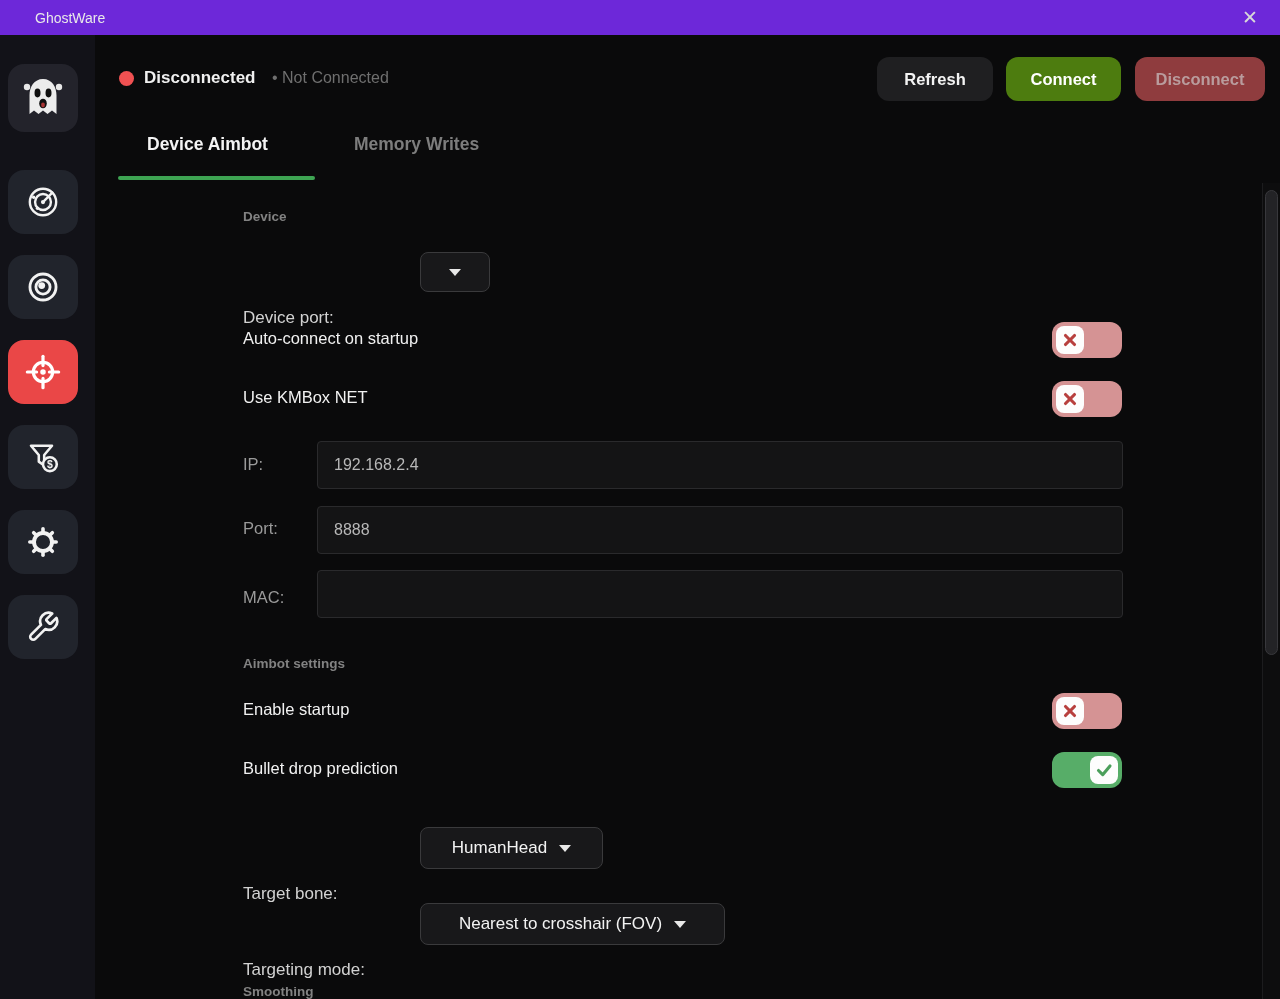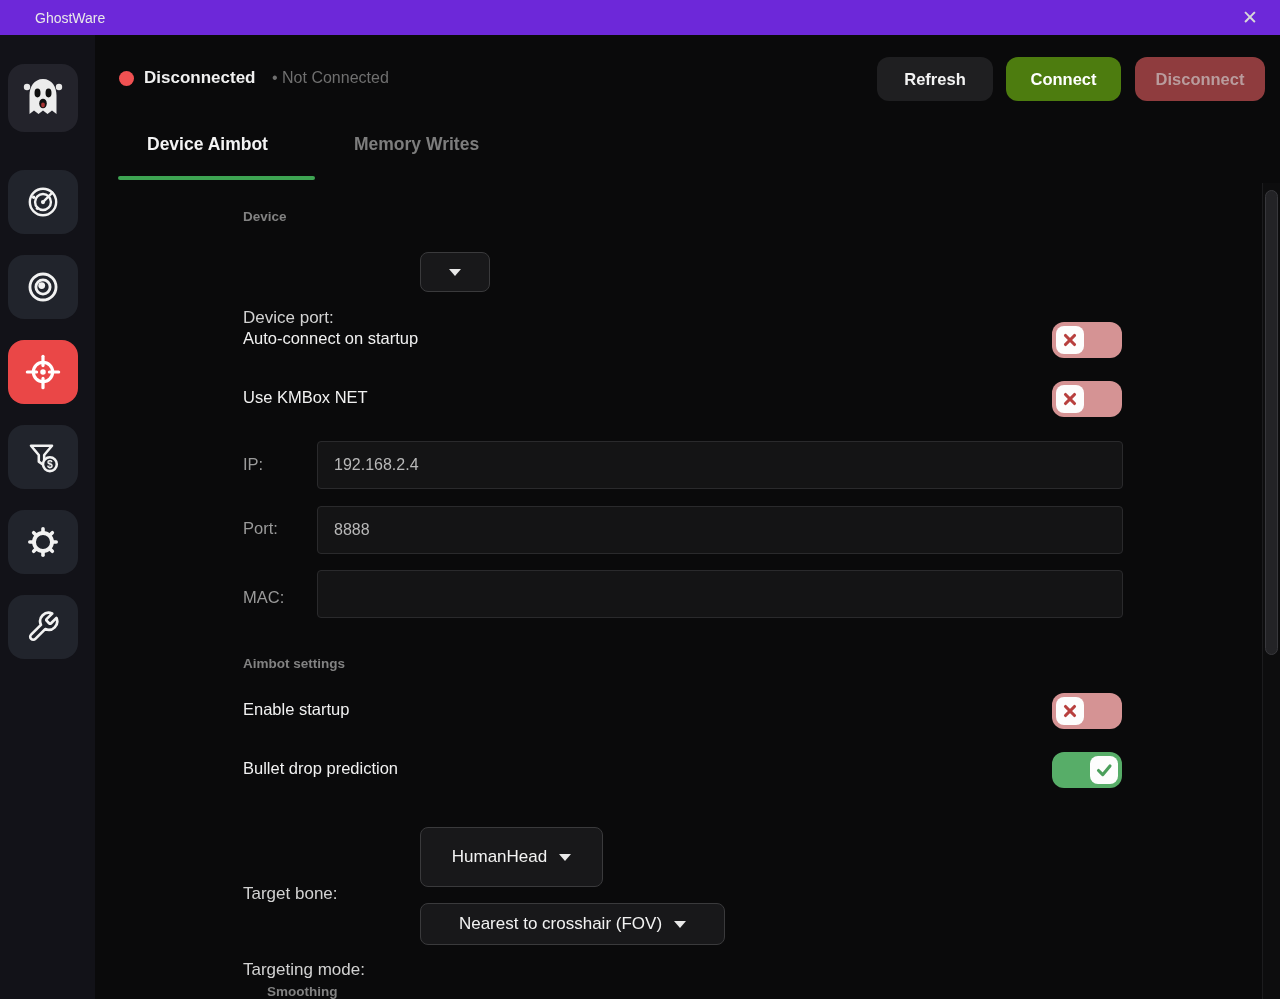--- a/index.html
+++ b/index.html
@@ -239,30 +239,30 @@
   <div class="row-label" style="top:759px;">Bullet drop prediction</div>
   <div class="toggle on" style="top:752px;">
     <div class="knob">
       <svg width="28" height="28" viewBox="0 0 28 28">
           <path d="M8.5 14.5 l4.2 4.2 L20 10" fill="none" stroke="#4b9f5b" stroke-width="3.1" stroke-linecap="round" stroke-linejoin="round"></path>
         </svg>
     </div>
   </div>
 
   <div class="row-label dim-label" style="top:837px;">Target bone:</div>
-  <div class="select" style="left:420px; top:827px; width:183px; height:60px;">
+  <div class="select" style="left:420px; top:827px; width:183px; height:42px;">
     <span>HumanHead</span>
     <span class="caret"></span>
   </div>
 
   <div class="row-label dim-label" style="top:913px;">Targeting mode:</div>
   <div class="select" style="left:420px; top:903px; width:305px; height:42px;">
     <span>Nearest to crosshair (FOV)</span>
     <span class="caret"></span>
   </div>
 
-  <div class="section-h" style="top:984px;margin-left:24px;">Smoothing</div>
+  <div class="section-h" style="top:984px;">Smoothing</div>
 
   <div class="scroll-track">
     <div class="scroll-thumb"></div>
   </div>
 
 </div>
 
 </body></html>

